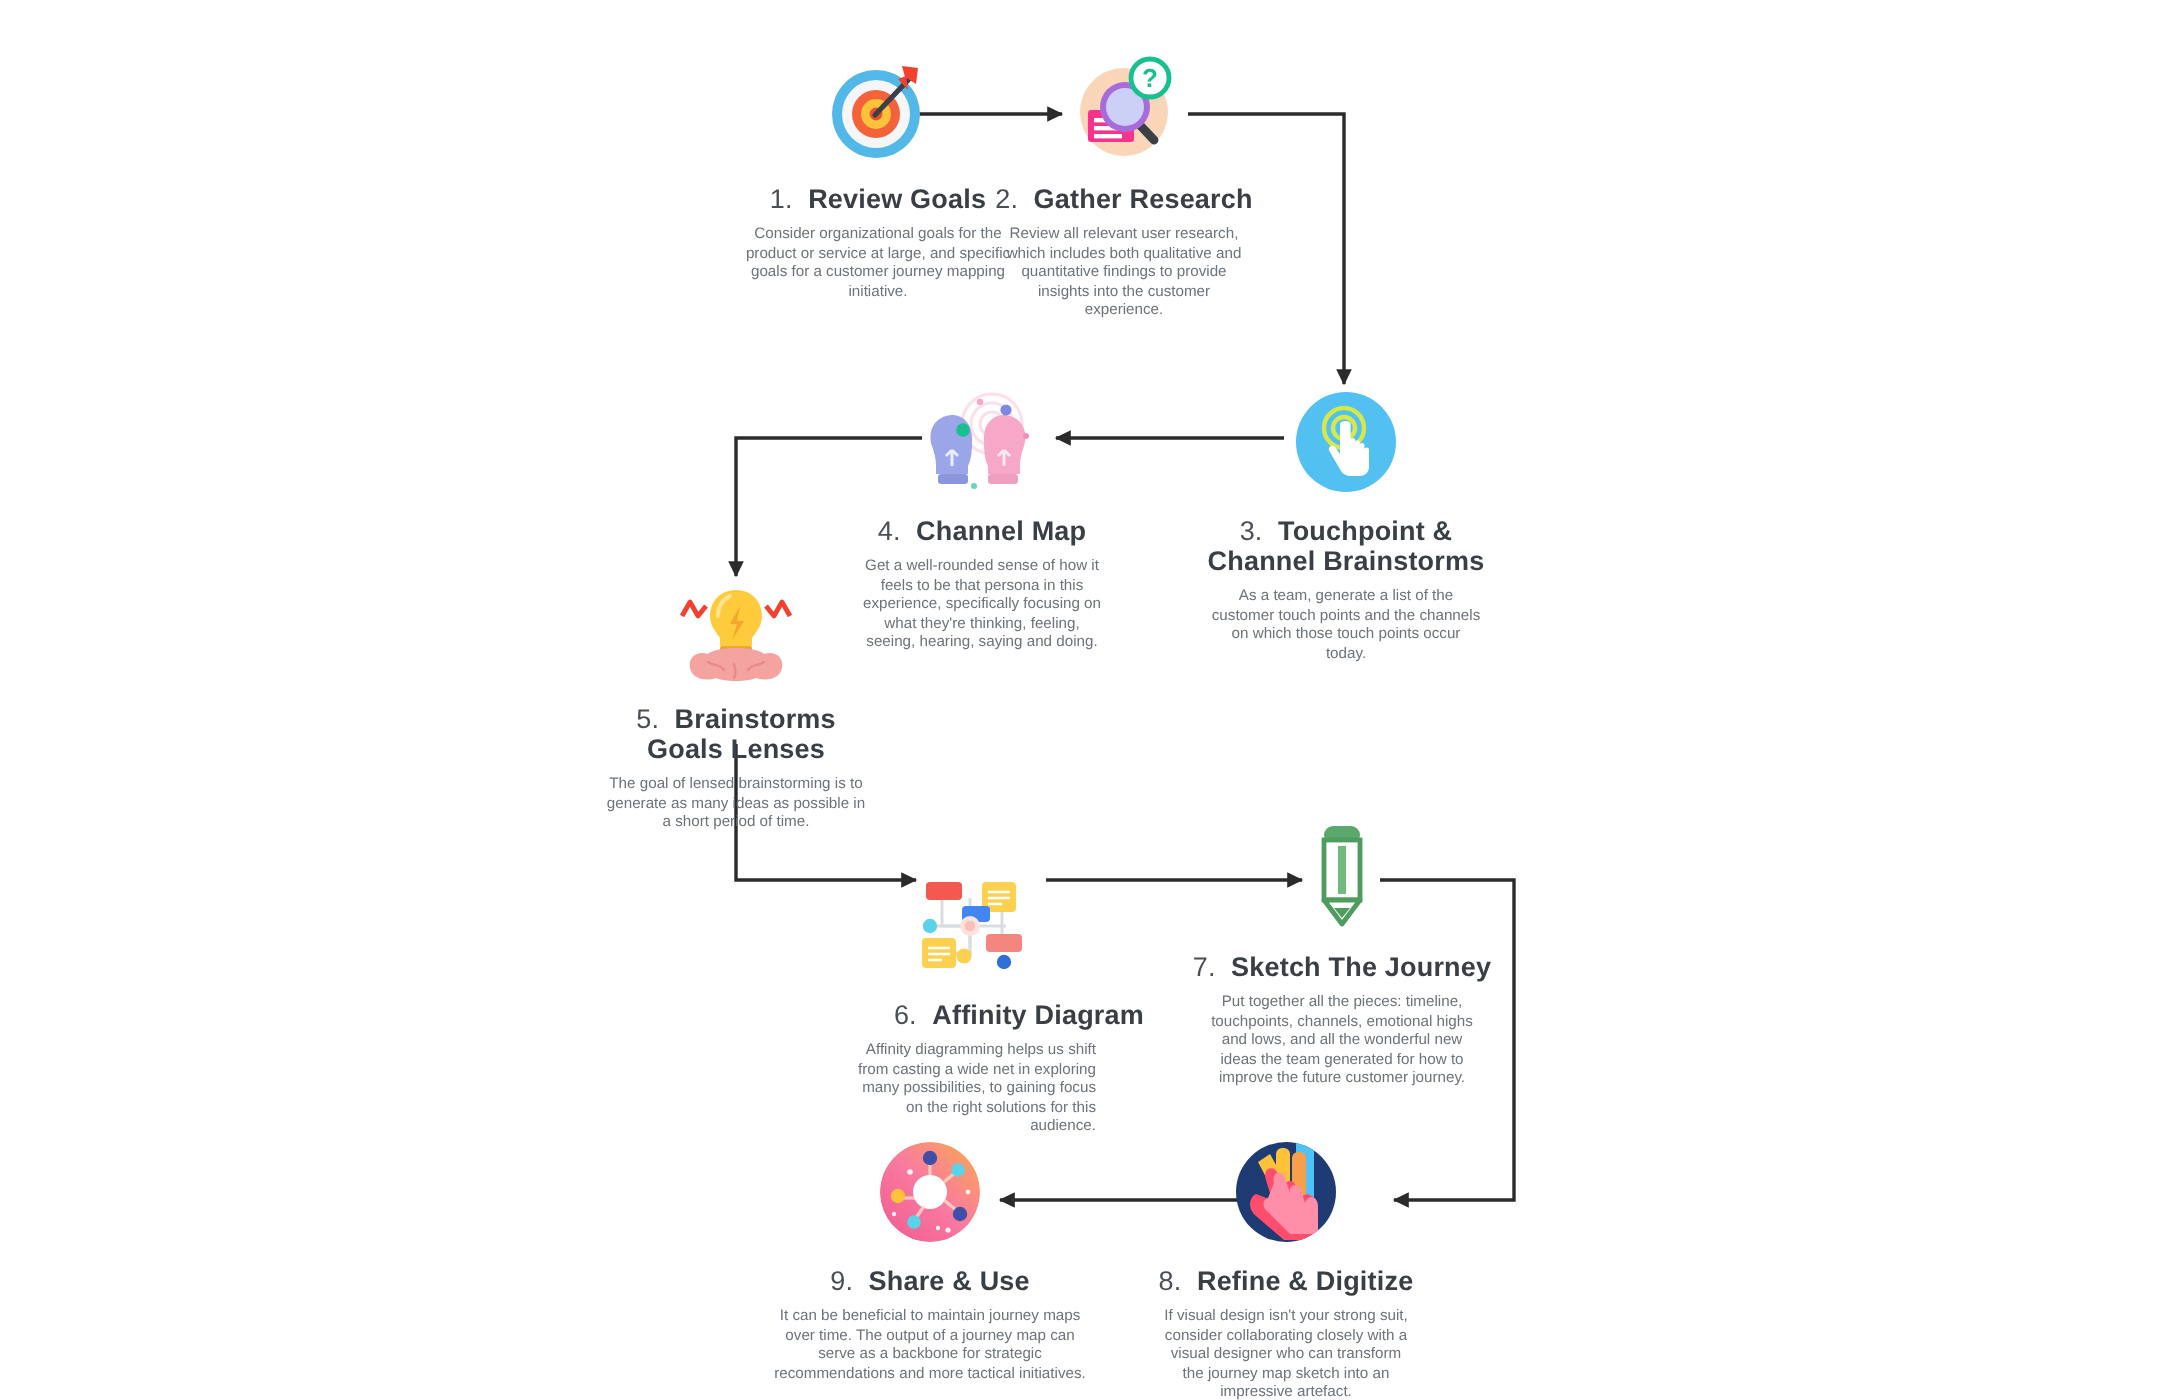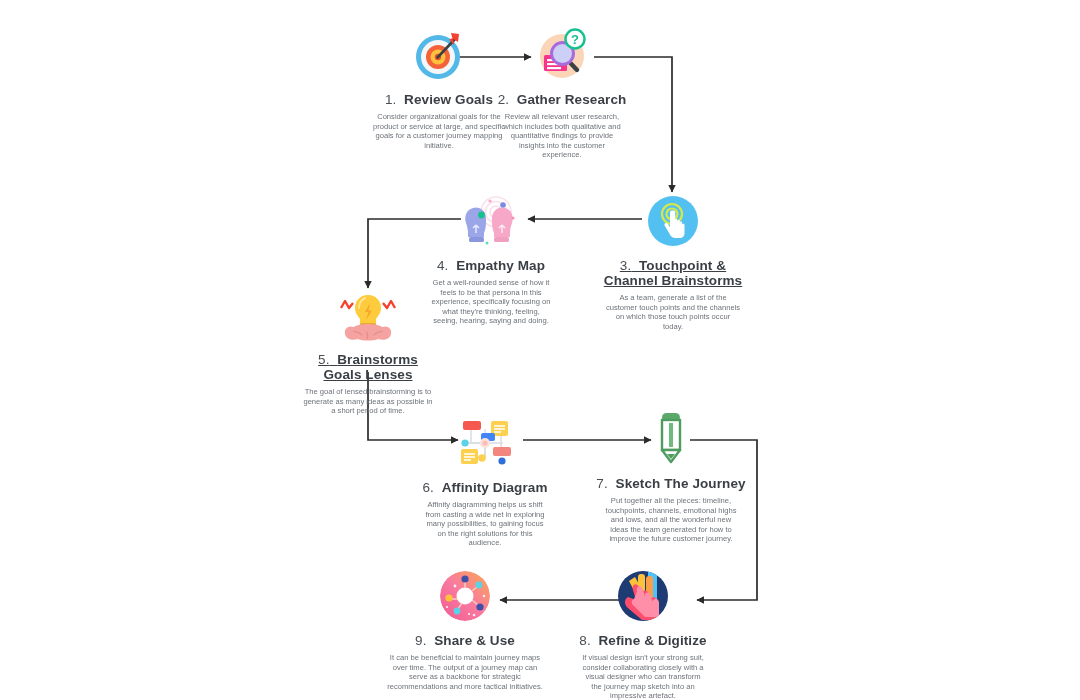--- a/index.html
+++ b/index.html
@@ -13,21 +13,21 @@
 
   .node{position:absolute;z-index:2;text-align:center;}
   .icon-wrap{display:flex;align-items:center;justify-content:center;height:62px;margin-bottom:6px;}
   .icon-wrap svg{display:block;}
 
   .title{
     font-size:13.5px;font-weight:700;color:#3a3f45;
     letter-spacing:.1px;line-height:15px;white-space:nowrap;
   }
   .title .num{font-weight:400;color:#4a4f55;}
-  .title.two-line{white-space:normal;text-decoration:underline;}
+  .title.two-line{white-space:normal;}
   .desc{
     font-size:7.6px;color:#6d737a;line-height:9.6px;
     margin:5px auto 0;font-weight:400;
   }
 </style>
 </head>
 <body>
 
 <div id="stage">
 
@@ -133,21 +133,21 @@
         <path d="M46,32 v8 M46,32 l-3,3 M46,32 l3,3" stroke="#ffeaf3" stroke-width="1.5" fill="none"></path>
         <circle cx="25.5" cy="22" r="3.4" fill="#17c18f"></circle>
         <circle cx="47" cy="12" r="2.8" fill="#7b8ae0"></circle>
         <circle cx="34" cy="8" r="1.6" fill="#f7a8c9"></circle>
         <circle cx="31" cy="50" r="1.5" fill="#5fd9c0"></circle>
         <circle cx="57" cy="25" r="1.5" fill="#f98fb8"></circle>
       </svg>
     </div>
     <div class="title">
       <span class="num">4.</span>
-      &nbsp;<span>Empathy Map</span>
+      &nbsp;<span>Channel Map</span>
     </div>
     <div class="desc" style="width:124px;">Get a well-rounded sense of how it feels to be that persona in this experience, specifically focusing on what they're thinking, feeling, seeing, hearing, saying and doing.</div>
   </div>
 
   <div class="node" style="left:281px;top:284px;width:174px;">
     <div class="icon-wrap">
       <svg width="68" height="56" viewBox="0 0 68 56">
         <path d="M34,8 C26,8 21,14 21,21 C21,26 24,29 26,32 L26,36 L42,36 L42,32 C44,29 47,26 47,21 C47,14 42,8 34,8 z" fill="#fdcb3c"></path>
         <path d="M31,11 C27,13 25,16 25,21" stroke="#ffe395" stroke-width="2" fill="none" stroke-linecap="round"></path>
         <path d="M36,16 L31,25 L34.5,25 L32,33 L38,23.5 L34.5,23.5 z" fill="#f4a72c"></path>
@@ -165,21 +165,21 @@
       </svg>
     </div>
     <div class="title two-line">
       <span class="num">5.</span>
       &nbsp;<span>Brainstorms</span><br>
       <span>Goals Lenses</span>
     </div>
     <div class="desc" style="width:132px;">The goal of lensed brainstorming is to generate as many ideas as possible in a short period of time.</div>
   </div>
 
-  <div class="node" style="left:398px;top:412px;width:174px;">
+  <div class="node" style="left:398px;top:432px;width:174px;text-align:right;">
     <div class="icon-wrap">
       <svg width="80" height="52" viewBox="0 0 80 52">
         <g stroke="#d9dde2" stroke-width="1.5" fill="none">
           <path d="M26,12 L26,26 L40,26 L40,12"></path>
           <path d="M20,26 L40,26 L40,40 L26,40"></path>
           <path d="M40,26 L56,26 L56,16 M56,26 L56,36 M40,26 L58,26"></path>
           <path d="M26,40 L40,40 M40,30 L40,40"></path>
         </g>
         <rect x="18" y="4" width="18" height="9" rx="2" fill="#f4584f"></rect>
         <rect x="46" y="4" width="17" height="15" rx="2" fill="#fdd14f"></rect>

